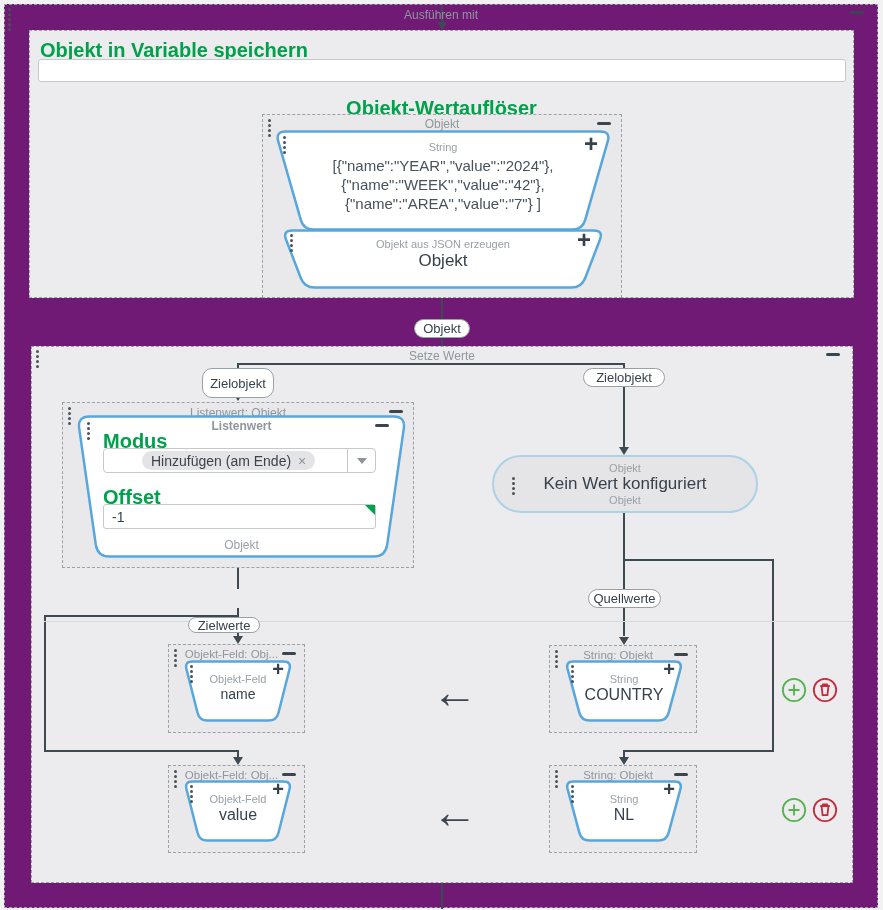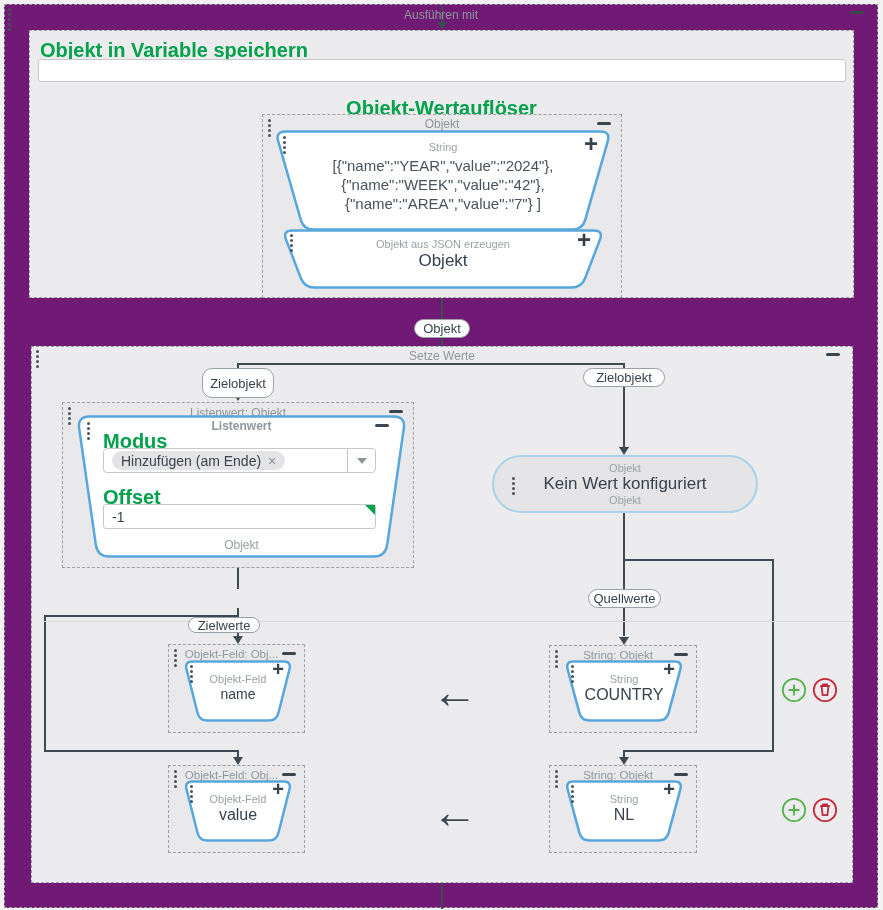--- a/index.html
+++ b/index.html
@@ -167,21 +167,21 @@
             <div class="dots" style="left:11px;top:7px;">
                 <i></i>
                 <i></i>
                 <i></i>
                 <i></i>
               </div>
             <div class="abs ctitle" style="left:0;right:0;top:4px;font-weight:bold;">Listenwert</div>
             <div class="minusbar" style="right:18px;top:9px;"></div>
 
             <div class="abs green" style="left:27px;top:15px;">Modus</div>
-            <div class="selectbox" style="left:27px;top:33px;width:273px;height:25px;">
+            <div class="selectbox" style="left:27px;top:33px;width:273px;height:25px;padding-left:30px;">
               <span class="chip">
                 <span>Hinzufügen (am Ende)</span>
                 <span class="chipx">×</span>
               </span>
               <span class="caretzone">
                   <span class="caret"></span>
                 </span>
             </div>
 
             <div class="abs green" style="left:27px;top:71px;">Offset</div>

